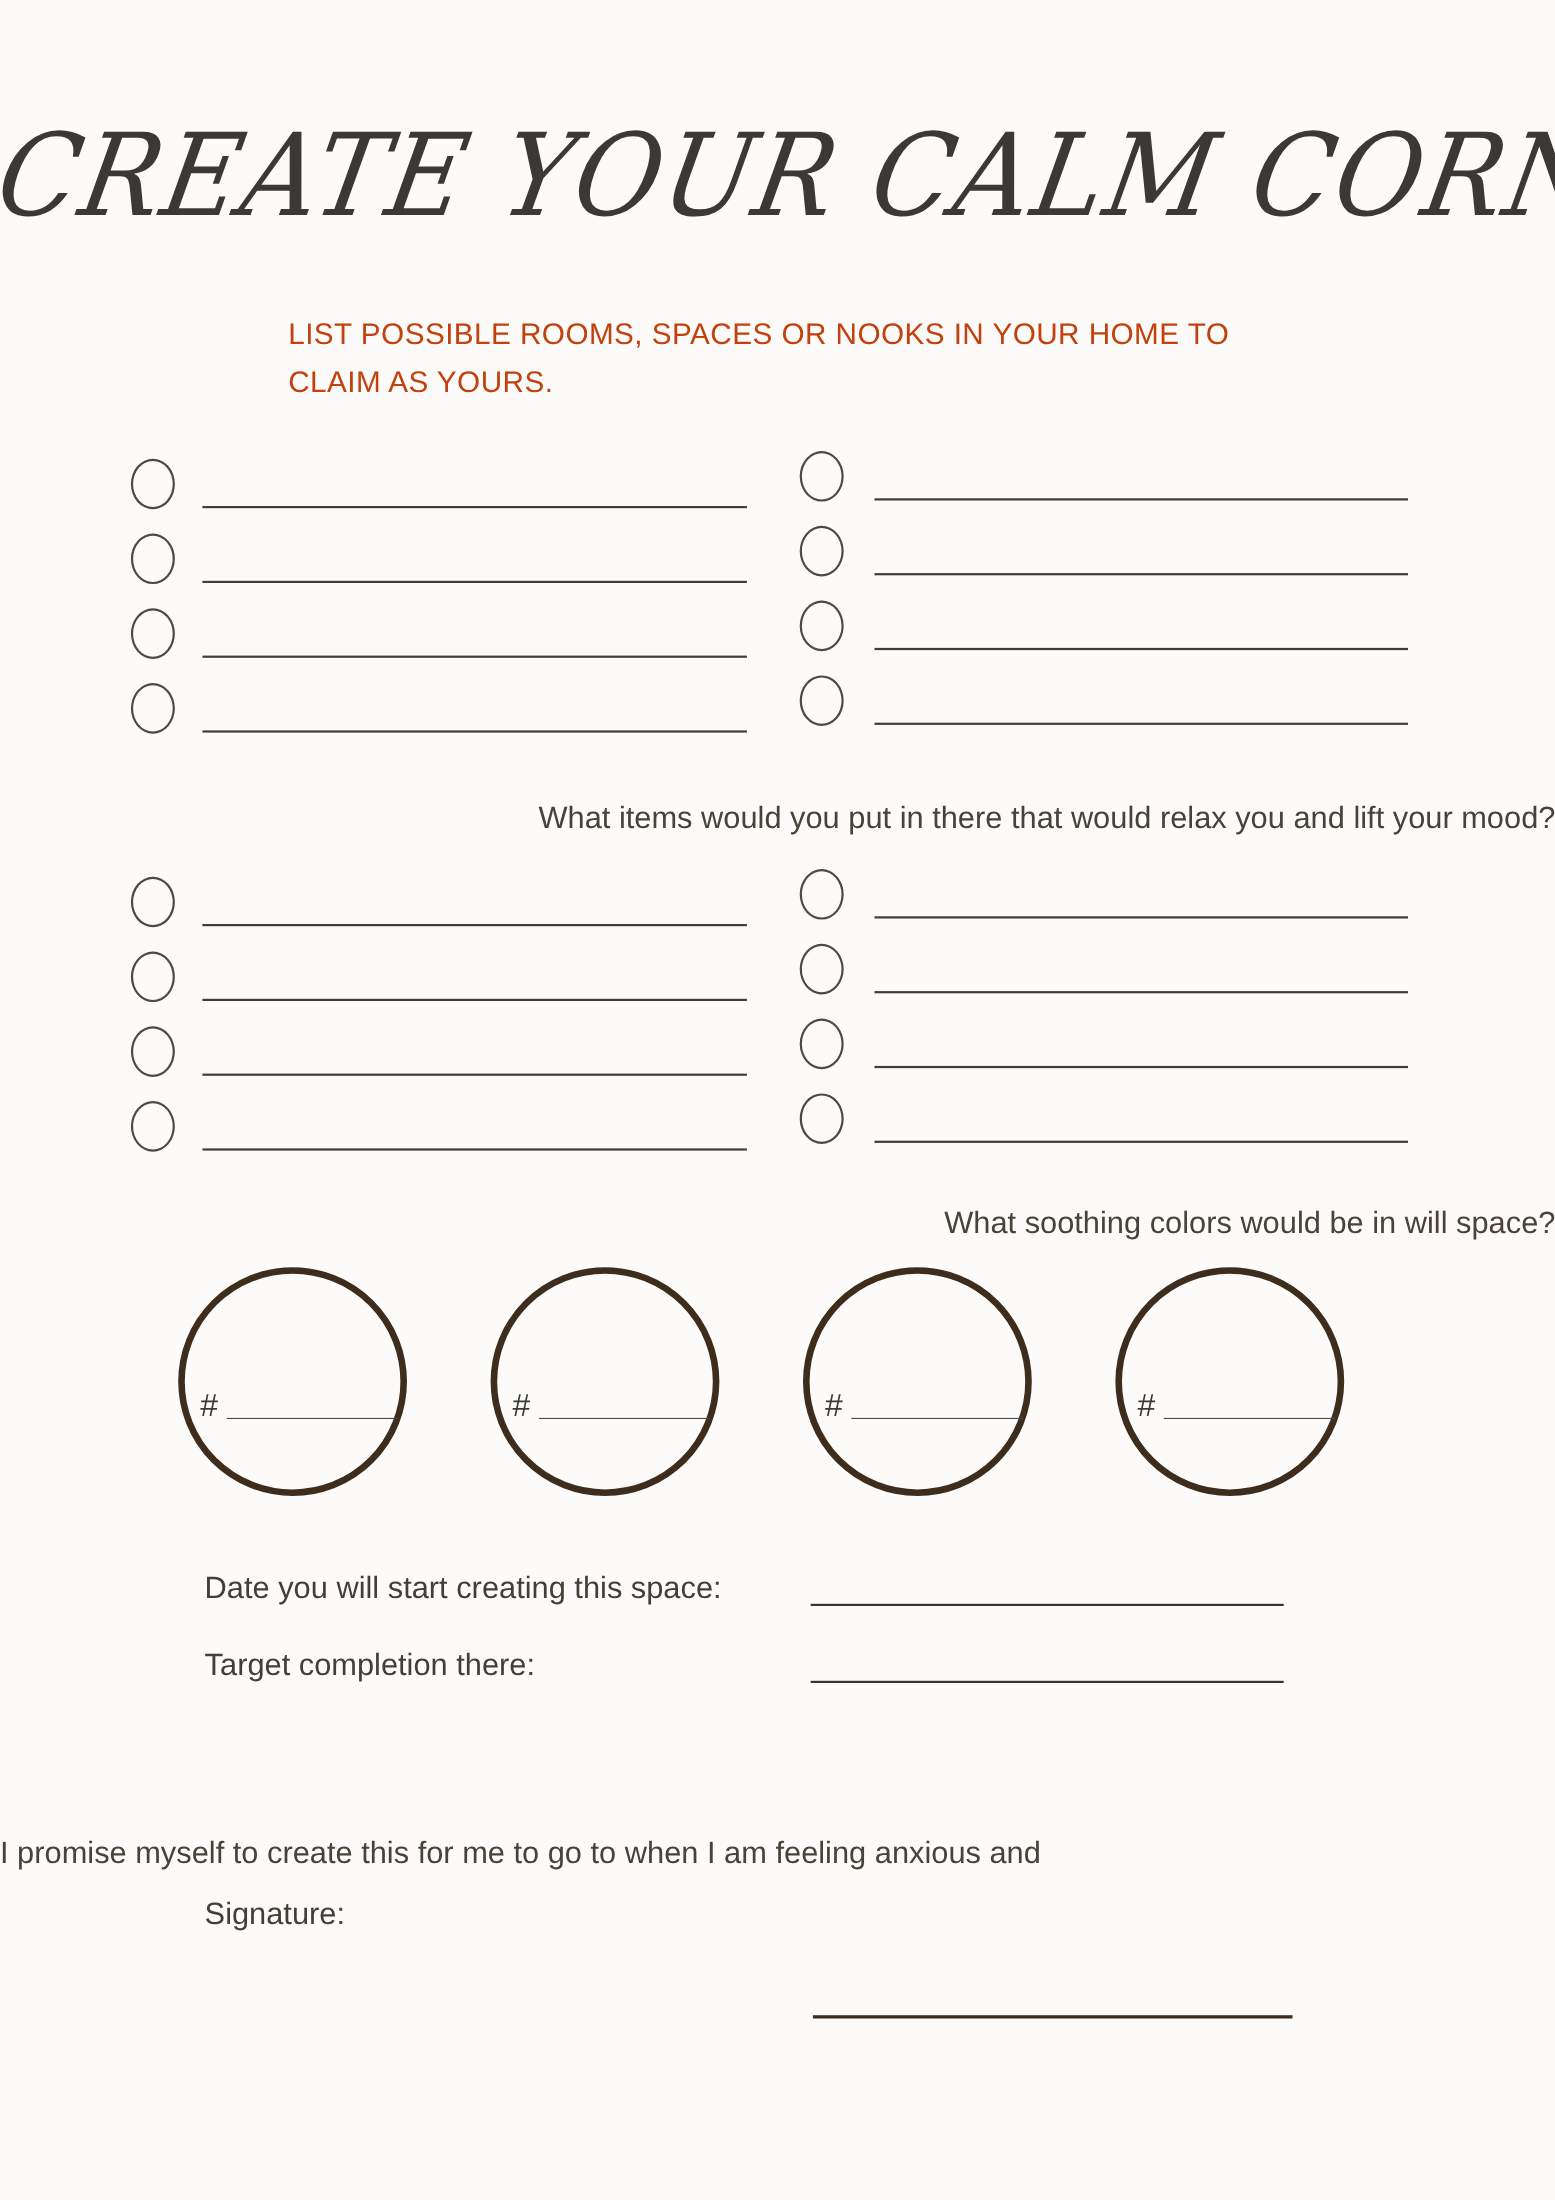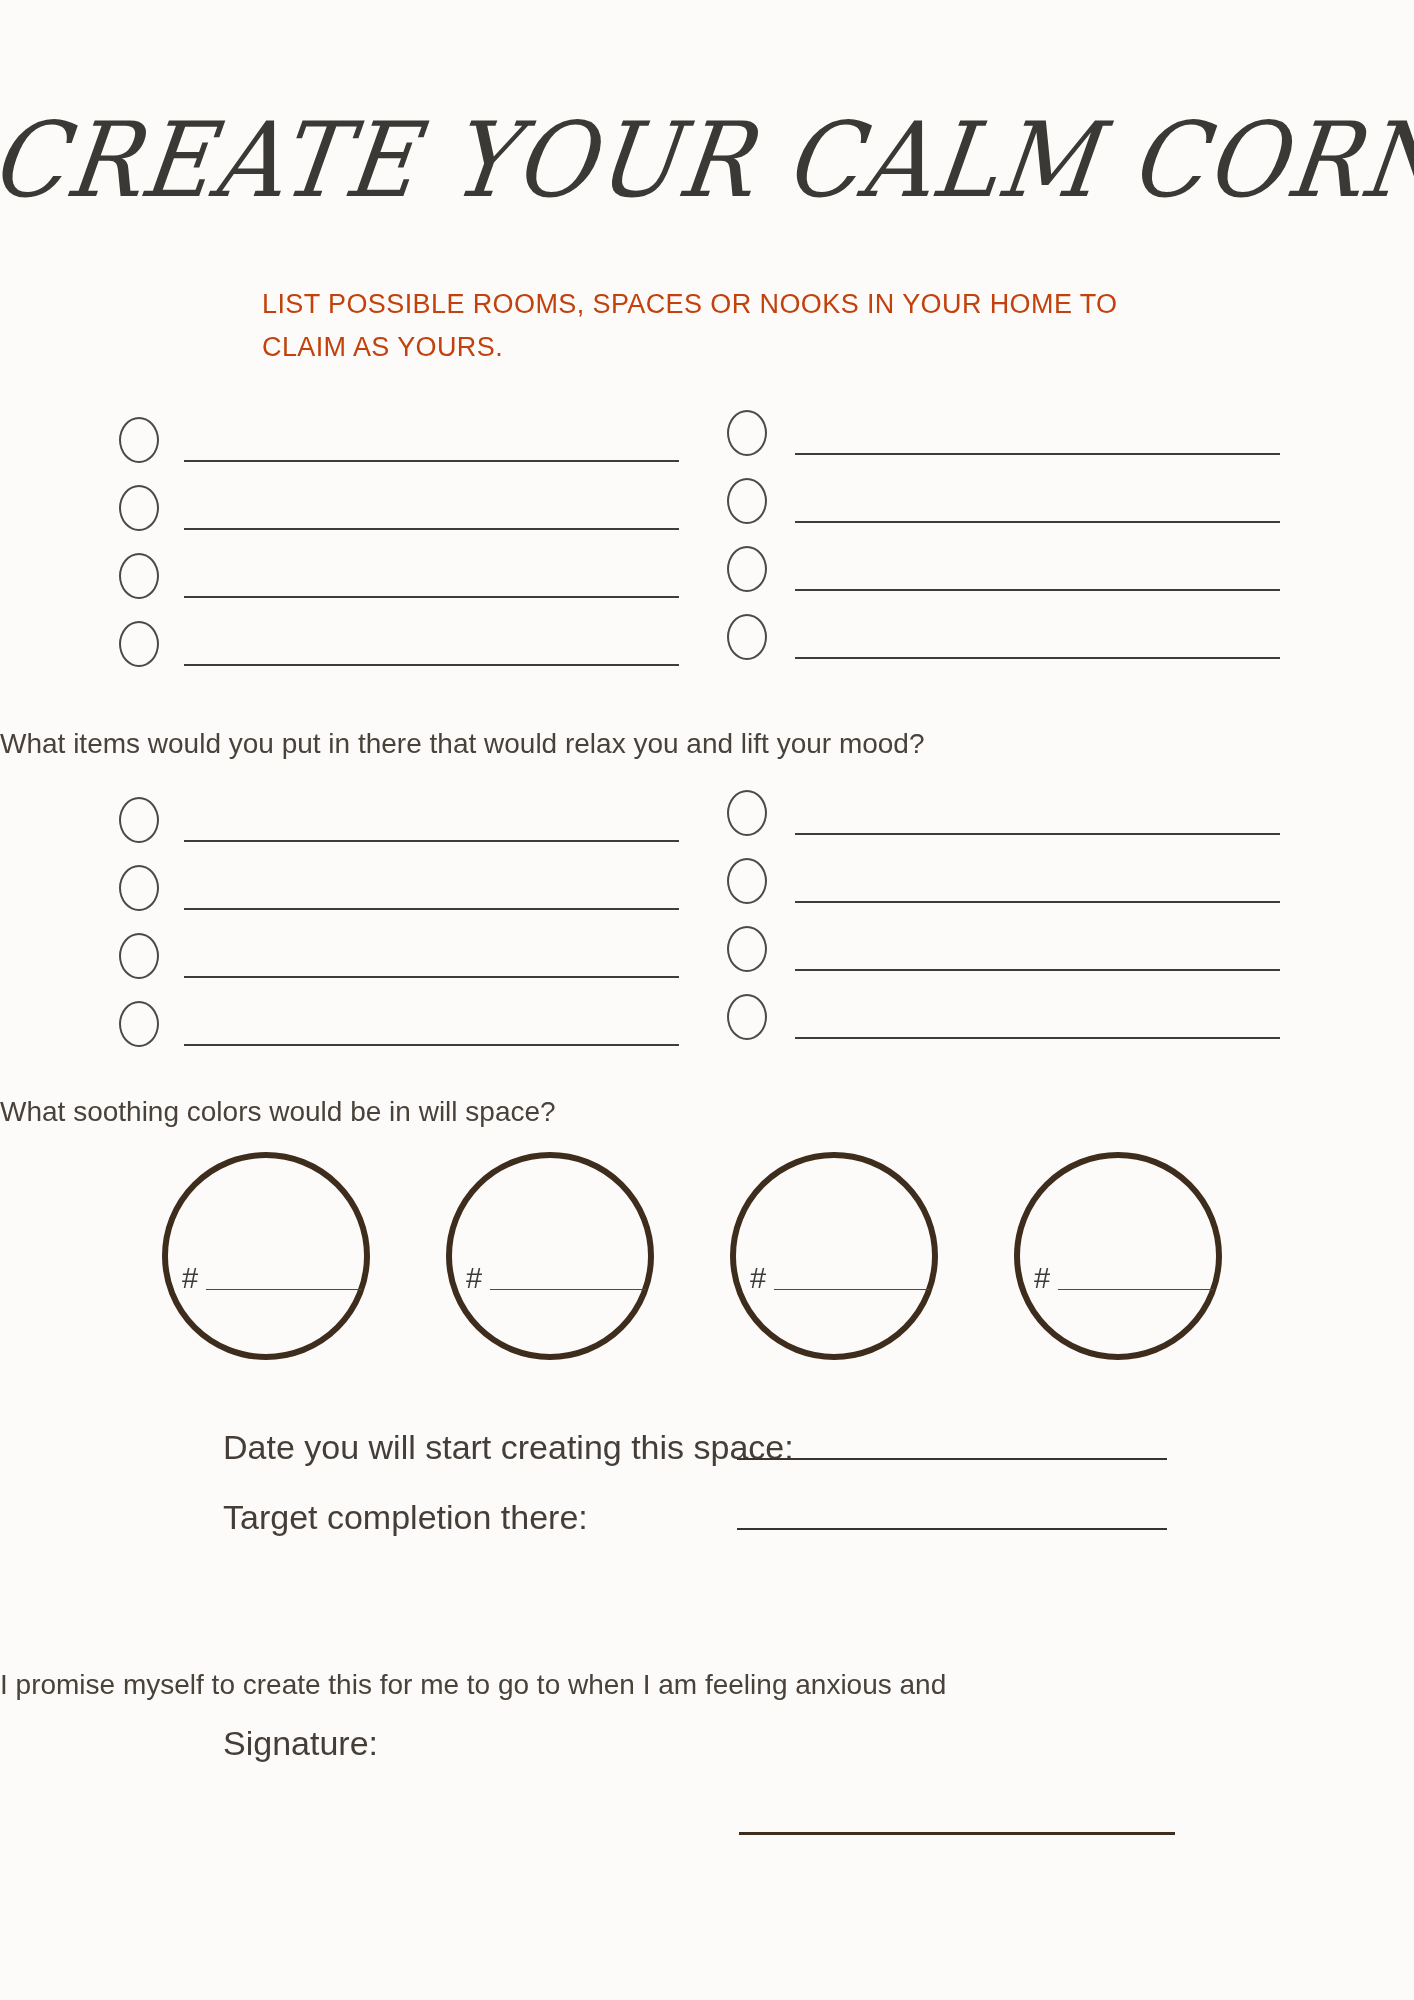--- a/index.html
+++ b/index.html
@@ -45,21 +45,21 @@
   }
   .col-l1-left {top:417px;left:119px;}
   .col-l1-right{top:410px;left:727px;}
   .col-l2-left {top:797px;left:119px;}
   .col-l2-right{top:790px;left:727px;}
   .col-l1-left .blank-line,.col-l2-left .blank-line{margin-left:25px;width:495px;}
   .col-l1-right .blank-line,.col-l2-right .blank-line{margin-left:28px;width:485px;}
   
   .question{
     position:absolute;left:0;width:100%;
-    text-align:left;font-size:28px;color:#49423b;
+    text-align:right;font-size:28px;color:#49423b;
   }
   .q-items{top:728px;}
   .q-colors{top:1096px;}
   
   .swatch{
     position:absolute;top:1152px;
     width:208px;height:208px;box-sizing:border-box;
     border:6px solid #3e2d1d;border-radius:50%;
     background:transparent;
   }
@@ -70,21 +70,21 @@
   .swatch-inner{
     position:absolute;left:14px;top:104px;width:180px;
     display:flex;align-items:flex-end;
     font-size:29px;color:#3b3b3b;
   }
   .swatch-blank{
     flex:1;margin-left:8px;margin-bottom:5px;
     border-bottom:1.5px solid #4a4a4a;
   }
   
-  .field-label{position:absolute;left:186px;font-size:34px;color:#453e38;margin-left:37px;}
+  .field-label{position:absolute;left:186px;font-size:28px;color:#453e38;}
   .lbl-date-start{top:1428px;}
   .lbl-date-complete{top:1498px;}
   .field-line{
     position:absolute;left:737px;width:430px;height:0;
     border-bottom:2px solid #38332f;
   }
   .line-date-start{top:1458px;}
   .line-date-complete{top:1528px;}
   
   .promise{

